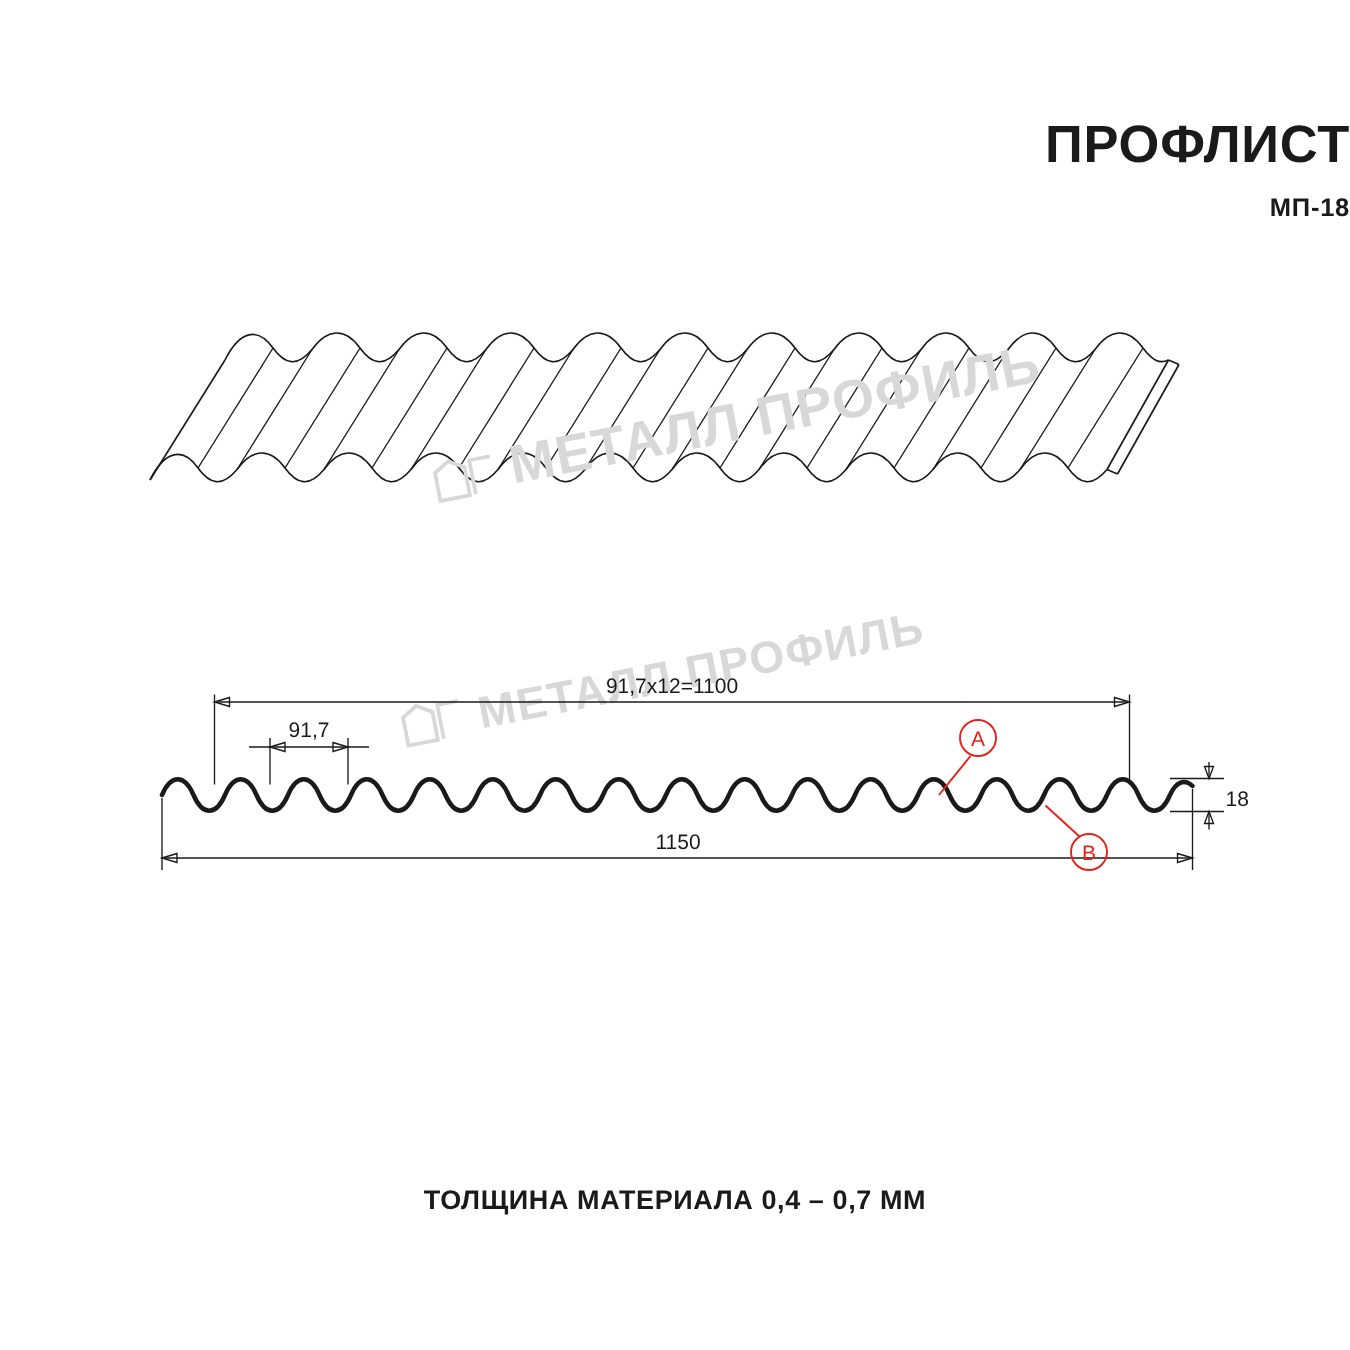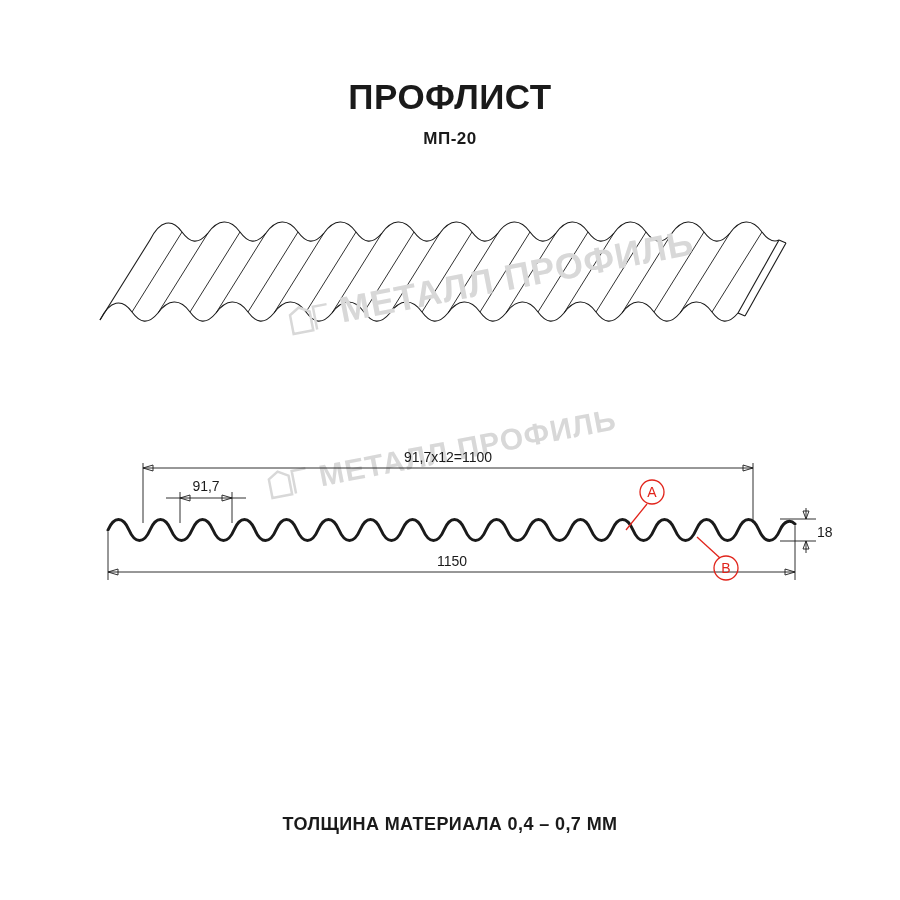--- a/index.html
+++ b/index.html
@@ -18,21 +18,21 @@
   .sheet {
     position: relative;
     width: 900px;
     height: 900px;
   }
   .title-block {
     position: absolute;
     top: 78px;
     left: 0;
     width: 900px;
-    text-align: center;
+    text-align: right;
   }
   .title-main {
     font-size: 35px;
     font-weight: bold;
     letter-spacing: 0.5px;
     line-height: 1.1;
     color: #1a1a1a;
   }
   .title-sub {
     margin-top: 12px;
@@ -50,21 +50,21 @@
   }
   .section-view {
     position: absolute;
     top: 420px;
     left: 90px;
     width: 740px;
     height: 190px;
   }
   .footer-note {
     position: absolute;
-    top: 814px;
+    top: 790px;
     left: 0;
     width: 900px;
     text-align: center;
     font-size: 18px;
     font-weight: bold;
     letter-spacing: 0.4px;
     color: #1a1a1a;
   }
   .wm {
     position: absolute;
@@ -114,21 +114,21 @@
     fill: #e1241b;
   }
 </style>
 </head>
 <body>
 
 <div class="sheet">
 
   <div class="title-block">
     <div class="title-main">ПРОФЛИСТ</div>
-    <div class="title-sub">МП-20</div>
+    <div class="title-sub">МП-18</div>
   </div>
 
   <div class="iso-view">
     <svg width="730" height="180" viewBox="0 0 730 180">
 
       <path class="ln" d="M60,55 C70,35 82,33 92,47 C100,58 108,60 118,48
                            C128,34 140,33 150,47 C158,58 166,60 176,48
                            C186,34 198,33 208,47 C216,58 224,60 234,48
                            C244,34 256,33 266,47 C274,58 282,60 292,48
                            C302,34 314,33 324,47 C332,58 340,60 350,48

